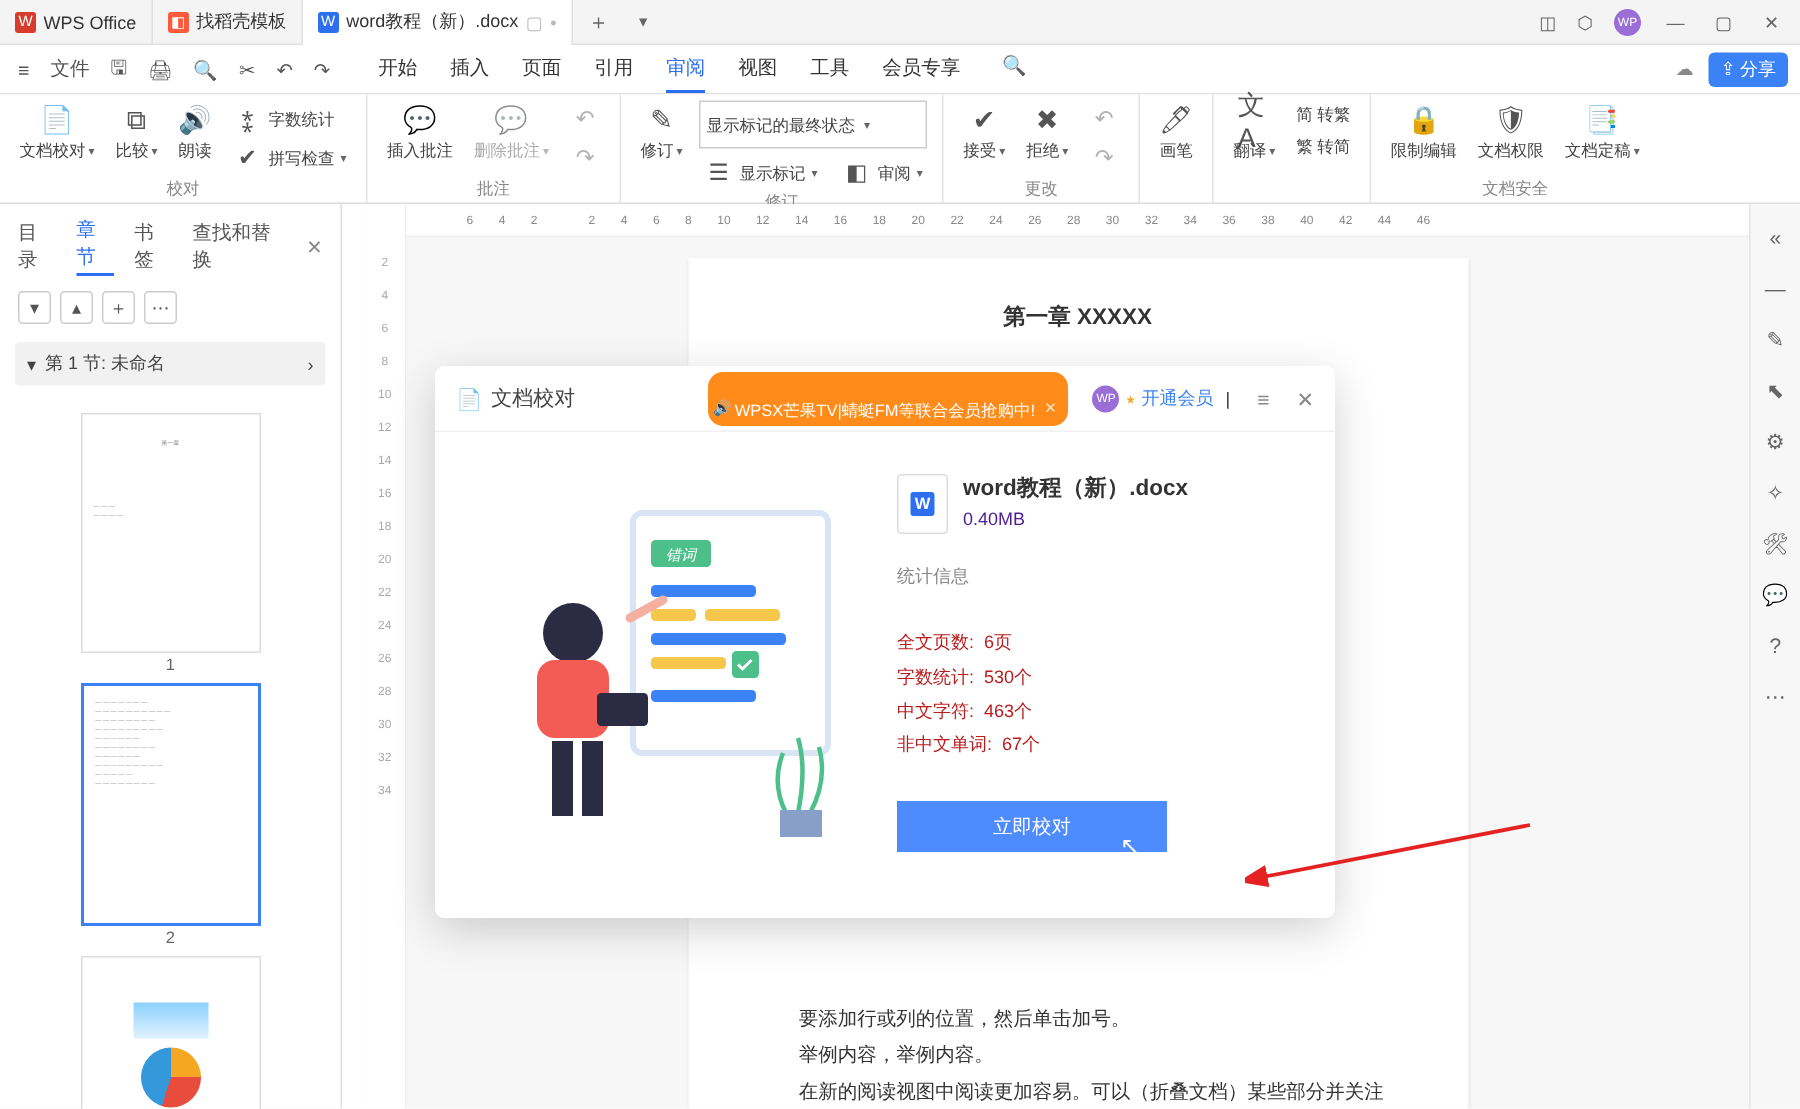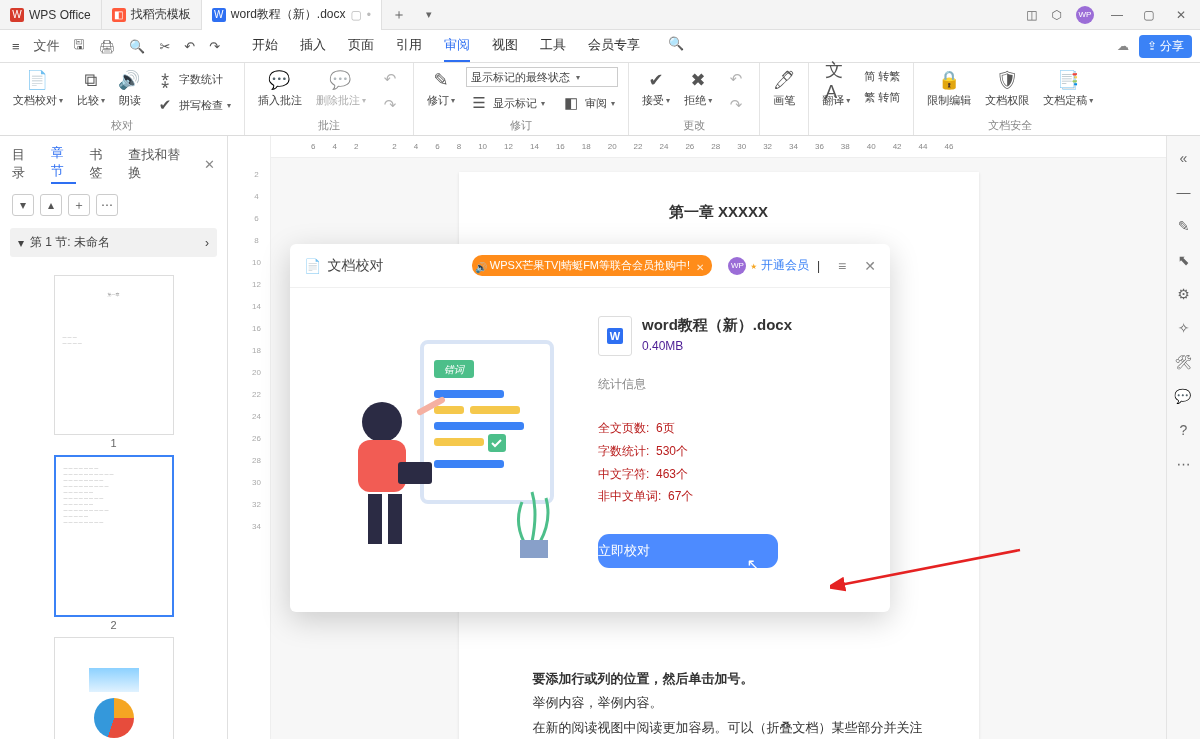--- a/index.html
+++ b/index.html
@@ -29,21 +29,21 @@
 .ribbon-group { border-right:1px solid #e4e4e4; padding:4px 10px 2px 10px; display:flex; flex-direction:column; justify-content:space-between; }
 .ribbon-row { display:flex; gap:8px; align-items:flex-start; }
 .ribbon-btn { display:flex; flex-direction:column; align-items:center; gap:2px; font-size:11px; color:#444; padding:2px 3px; }
 .ribbon-btn.small { flex-direction:row; gap:4px; align-items:center; }
 .ribbon-icon { width:20px; height:20px; display:inline-flex; align-items:center; justify-content:center; color:#555; font-size:15px; }
 .ribbon-icon.big { width:22px; height:22px; font-size:18px; }
 .ribbon-label-row { display:flex; align-items:center; gap:2px; }
 .carat { font-size:8px; color:#666; }
 .group-name { text-align:center; font-size:11px; color:#888; }
 .ribbon-col { display:flex; flex-direction:column; gap:2px; }
-.combo { border:1px solid #ccc; font-size:11px; padding:1px 4px; display:flex; align-items:center; gap:6px; color:#444; background:#fff; height:20px;}
+.combo { border:1px solid #ccc; font-size:11px; padding:1px 4px; display:flex; align-items:center; gap:6px; color:#444; background:#fff; height:32px;}
 
 
 .content { display:flex; height:calc(739px - 30px - 33px - 73px);gap:15px; }
 .navpane { width:228px; border-right:1px solid #e0e0e0; background:#fff; display:flex; flex-direction:column; }
 .nav-tabs { display:flex; align-items:center; gap:14px; padding:8px 12px 4px; font-size:13px; color:#555;}
 .nav-tabs .nt.active { color:#2e6ff2; border-bottom:2px solid #2e6ff2; padding-bottom:2px; }
 .nav-tools { display:flex; gap:6px; padding:6px 12px; }
 .nav-tools .sq { width:22px; height:22px; border:1px solid #ccc; border-radius:3px; display:flex;align-items:center;justify-content:center;font-size:12px;color:#555;}
 .section-head { background:#f1f1f1; margin:6px 10px; padding:6px 8px; font-size:12px; display:flex; align-items:center; gap:6px; color:#444; border-radius:3px;}
 .thumbs { flex:1; overflow:auto; padding:6px 0; }
@@ -61,37 +61,37 @@
 .page { width:520px; background:#fff; margin:14px auto 0; box-shadow:0 1px 3px rgba(0,0,0,.1); padding:26px 48px; font-size:13px; color:#333; min-height:560px; line-height:1.9;}
 .page h3 { text-align:center; font-size:15px; font-weight:600; margin-bottom:20px; }
 
 
 .rightstrip { width:34px; background:#f7f7f7; border-left:1px solid #e4e4e4; display:flex; flex-direction:column; align-items:center; gap:18px; padding-top:14px; color:#666; font-size:14px;}
 
 
 .dialog { position:absolute; left:290px; top:244px; width:600px; height:368px; background:#fff; border-radius:6px; box-shadow:0 8px 30px rgba(0,0,0,.18); z-index:50; }
 .dlg-head { height:44px; display:flex; align-items:center; padding:0 14px; gap:8px; border-bottom:1px solid #f0f0f0;}
 .dlg-head .title { font-size:14px; color:#444; display:flex; align-items:center; gap:6px; }
-.dlg-head .pill { margin-left:auto; background:#ff8c1a; color:#fff; font-size:11px; padding:3px 8px 3px 18px; border-radius:10px; position:relative; display:flex; align-items:flex-end; gap:6px;}
+.dlg-head .pill { margin-left:auto; background:#ff8c1a; color:#fff; font-size:11px; padding:18px 8px 3px 18px; border-radius:10px; position:relative; display:flex; align-items:flex-start; gap:6px;}
 .dlg-head .pill::before{content:"🔊"; position:absolute; left:4px; font-size:10px;}
 .dlg-head .pill .px{color:#ffe8cc;font-size:10px;}
 .dlg-head .vip { display:flex; align-items:center; gap:4px; font-size:12px; color:#3b82f6; margin-left:8px;}
 .dlg-head .vip .av{width:18px;height:18px;border-radius:50%;background:#9b6dd7;color:#fff;font-size:8px;display:flex;align-items:center;justify-content:center;}
 .dlg-head .ctl { color:#888; font-size:14px; margin-left:10px; cursor:pointer;}
 .dlg-body { display:flex; padding:24px 12px 16px 12px; gap:16px; height:calc(100% - 44px);}
 .illus { width:280px; position:relative;font-style:italic; }
 .info { flex:1; padding-top:4px; }
 .file-row { display:flex; gap:10px; align-items:flex-start; }
 .file-ico { width:34px;height:40px;background:#fff;border:1px solid #ddd;border-radius:3px; display:flex;align-items:center;justify-content:center;}
 .file-ico span{background:#2e6ff2;color:#fff;font-size:11px;font-weight:bold;padding:2px 3px;border-radius:2px;}
 .file-name { font-size:15px; font-weight:600; color:#333; }
 .file-size { font-size:12px; color:#4c1d95; margin-top:4px;}
 .stats-title { font-size:12px; color:#888; margin-top:20px; margin-bottom:24px;}
 .stat-line { font-size:12px; color:#b91c1c; line-height:1.9;}
-.primary-btn { display:block; width:180px; background:#4d8bff; color:#fff; font-size:13px; padding:8px 0; margin-top:26px; cursor:pointer; position:relative;border-radius:11px;}
+.primary-btn { display:block; width:180px; text-align:center; background:#4d8bff; color:#fff; font-size:13px; padding:8px 0; margin-top:26px; cursor:pointer; position:relative;}
 .cursor-hand { position:absolute; right:18px; bottom:-6px; font-size:16px;}
 
 
 .arrow-svg { position:absolute; left:830px; top:540px; z-index:60; pointer-events:none;}
 
 
 .dim{color:#bbb;}
 </style>
 </head>
 <body>
@@ -410,21 +410,21 @@
           <span>36</span>
           <span>38</span>
           <span>40</span>
           <span>42</span>
           <span>44</span>
           <span>46</span>
         </div>
       <div class="page">
         <h3>第一章  XXXXX</h3>
         <div style="height:420px;"></div>
-        <p style="text-indent:2em;font-weight:bold;">要添加行或列的位置，然后单击加号。</p>
+        <p style="text-indent:2em;">要添加行或列的位置，然后单击加号。</p>
         <p style="text-indent:2em;">举例内容，举例内容。</p>
         <p style="text-indent:2em;">在新的阅读视图中阅读更加容易。可以（折叠文档）某些部分并关注所需文本。如果在达到结尾处之前需要停止读取，Word 会记住您的停止位置 - 即使</p>
       </div>
     </div>
 
     <div class="rightstrip">
       <span>«</span>
       <span>—</span>
       <span>✎</span>
       <span>⬉</span>

